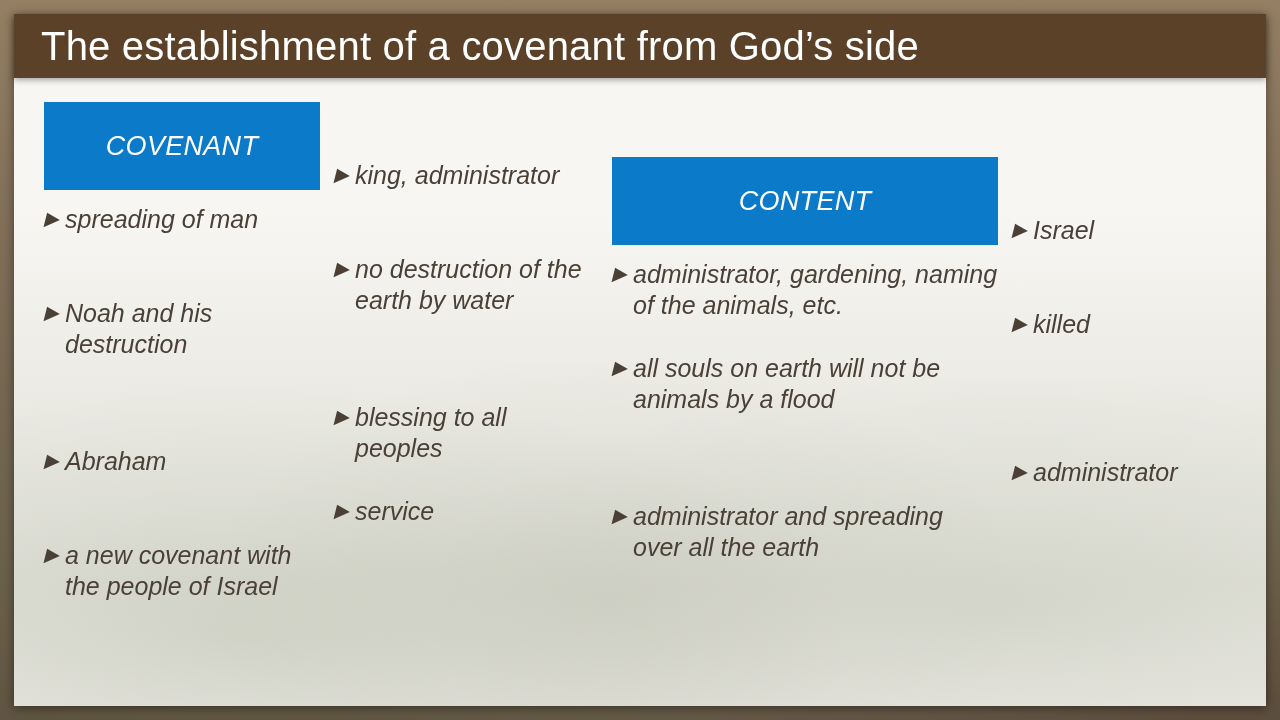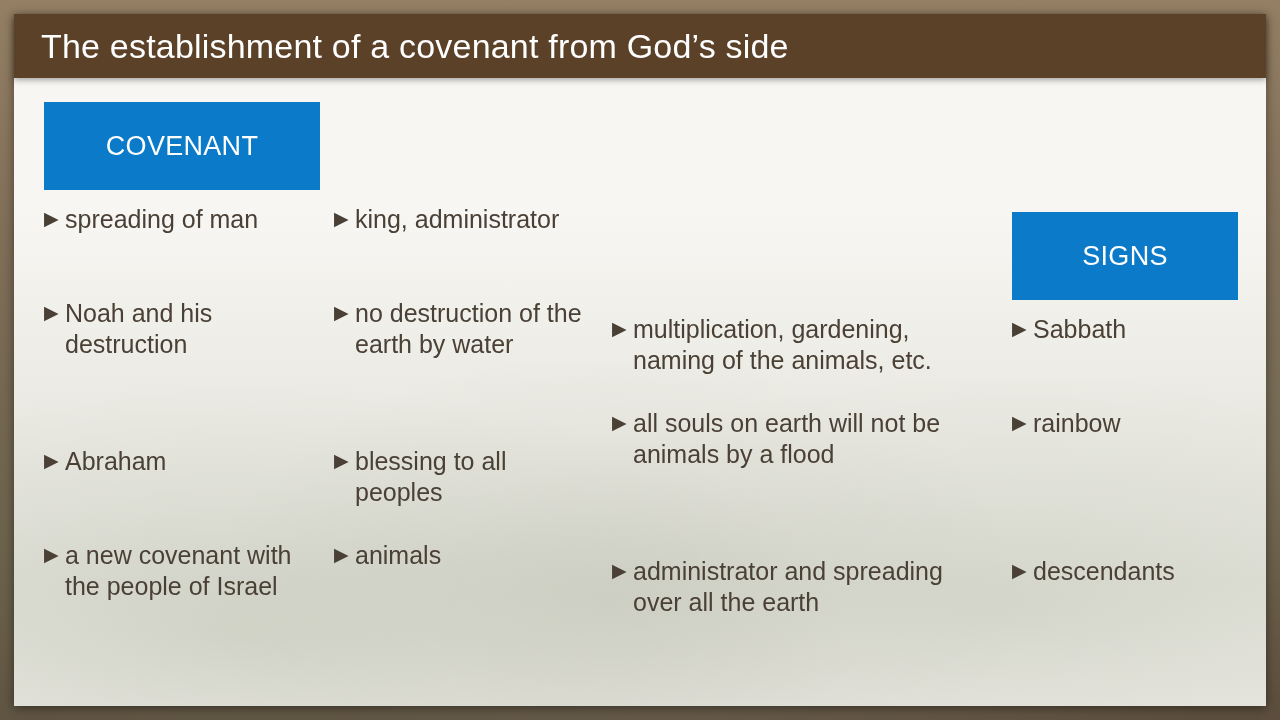--- a/index.html
+++ b/index.html
@@ -68,39 +68,40 @@
     top: 14px;
     width: 1252px;
     height: 64px;
     background: #5a4128;
     display: flex;
     align-items: center;
     box-shadow: 0 2px 6px rgba(0,0,0,0.35);
   }
   .title-text {
     color: #ffffff;
-    font-size: 34px;
+    font-size: 40px;
     font-weight: normal;
     letter-spacing: 0.2px;
     padding-left: 27px;
     font-family: "Liberation Sans", sans-serif;
   }
 
   .table-area {
     position: absolute;
     left: 44px;
     top: 102px;
     width: 1196px;
     height: 580px;
   }
 
   .columns {
     display: flex;
-    align-items: flex-end;
+    align-items: center;
     gap: 0;
+    font-style: italic;
   }
 
   .col {
     box-sizing: border-box;
   }
   .col-covenant { width: 276px; margin-right: 14px; }
   .col-purpose  { width: 264px; margin-right: 14px; }
   .col-content  { width: 386px; margin-right: 14px; }
   .col-signs    { width: 226px; }
 
@@ -210,69 +211,69 @@
           </div>
           <div class="slot slot-3">
             <div class="row-item">
               <span class="marker">▶</span>
               <span class="txt">blessing to all peoples</span>
             </div>
           </div>
           <div class="slot slot-4">
             <div class="row-item">
               <span class="marker">▶</span>
-              <span class="txt">animals</span>
+              <span class="txt">service</span>
             </div>
           </div>
         </div>
       </div>
 
       <div class="col col-content">
-        <div class="rows">
-          <div class="slot slot-1">
-            <div class="row-item">
-              <span class="marker">▶</span>
-              <span class="txt">multiplication, gardening, naming of the animals, etc.</span>
+        <div class="col-header">CONTENT</div>
+        <div class="rows">
+          <div class="slot slot-1">
+            <div class="row-item">
+              <span class="marker">▶</span>
+              <span class="txt">administrator, gardening, naming of the animals, etc.</span>
             </div>
           </div>
           <div class="slot slot-2">
             <div class="row-item">
               <span class="marker">▶</span>
               <span class="txt">all souls on earth will not be animals by a flood</span>
             </div>
           </div>
           <div class="slot slot-3">
             <div class="row-item">
               <span class="marker">▶</span>
               <span class="txt">administrator and spreading over all the earth</span>
             </div>
           </div>
           <div class="slot slot-4 empty"></div>
         </div>
       </div>
 
       <div class="col col-signs">
-        <div class="col-header">SIGNS</div>
-        <div class="rows">
-          <div class="slot slot-1">
-            <div class="row-item">
-              <span class="marker">▶</span>
-              <span class="txt">Sabbath</span>
-            </div>
-          </div>
-          <div class="slot slot-2">
-            <div class="row-item">
-              <span class="marker">▶</span>
-              <span class="txt">rainbow</span>
-            </div>
-          </div>
-          <div class="slot slot-3">
-            <div class="row-item">
-              <span class="marker">▶</span>
-              <span class="txt">descendants</span>
+        <div class="rows">
+          <div class="slot slot-1">
+            <div class="row-item">
+              <span class="marker">▶</span>
+              <span class="txt">Israel</span>
+            </div>
+          </div>
+          <div class="slot slot-2">
+            <div class="row-item">
+              <span class="marker">▶</span>
+              <span class="txt">killed</span>
+            </div>
+          </div>
+          <div class="slot slot-3">
+            <div class="row-item">
+              <span class="marker">▶</span>
+              <span class="txt">administrator</span>
             </div>
           </div>
           <div class="slot slot-4 empty"></div>
         </div>
       </div>
 
     </div>
   </div>
 </div>
 

